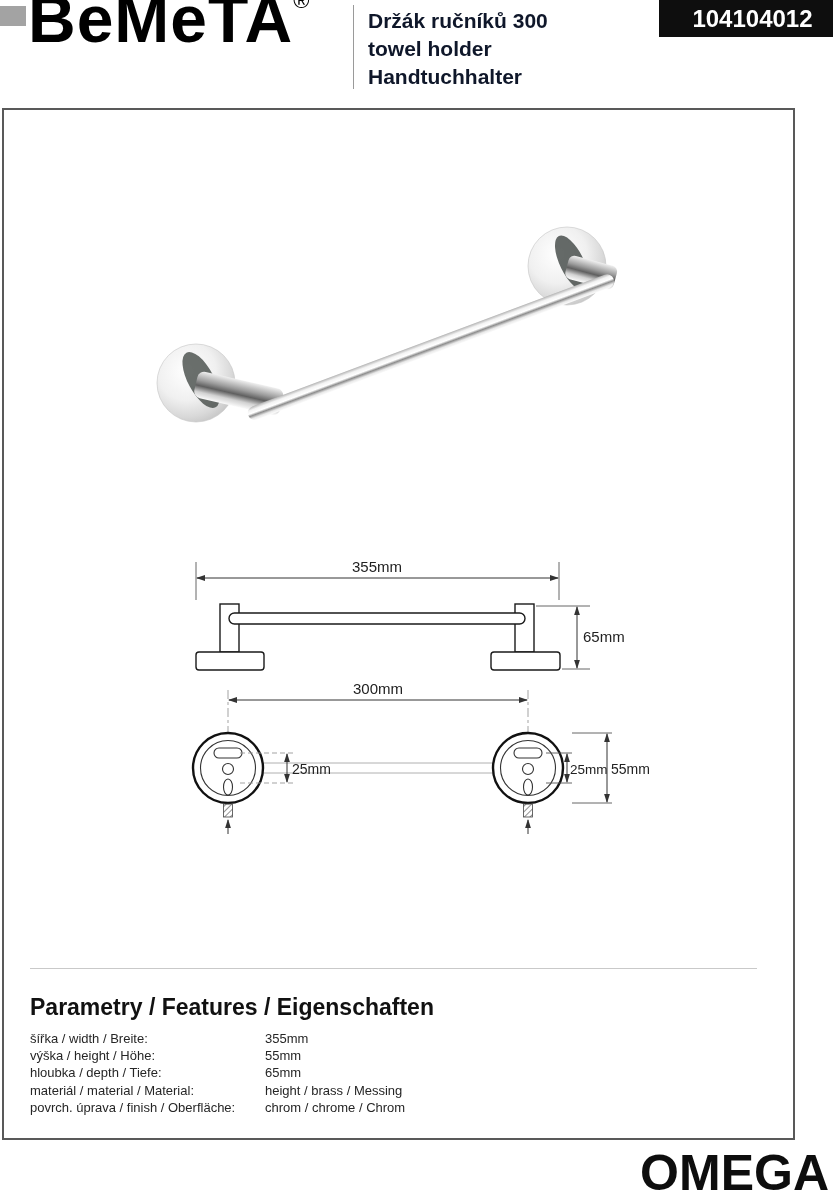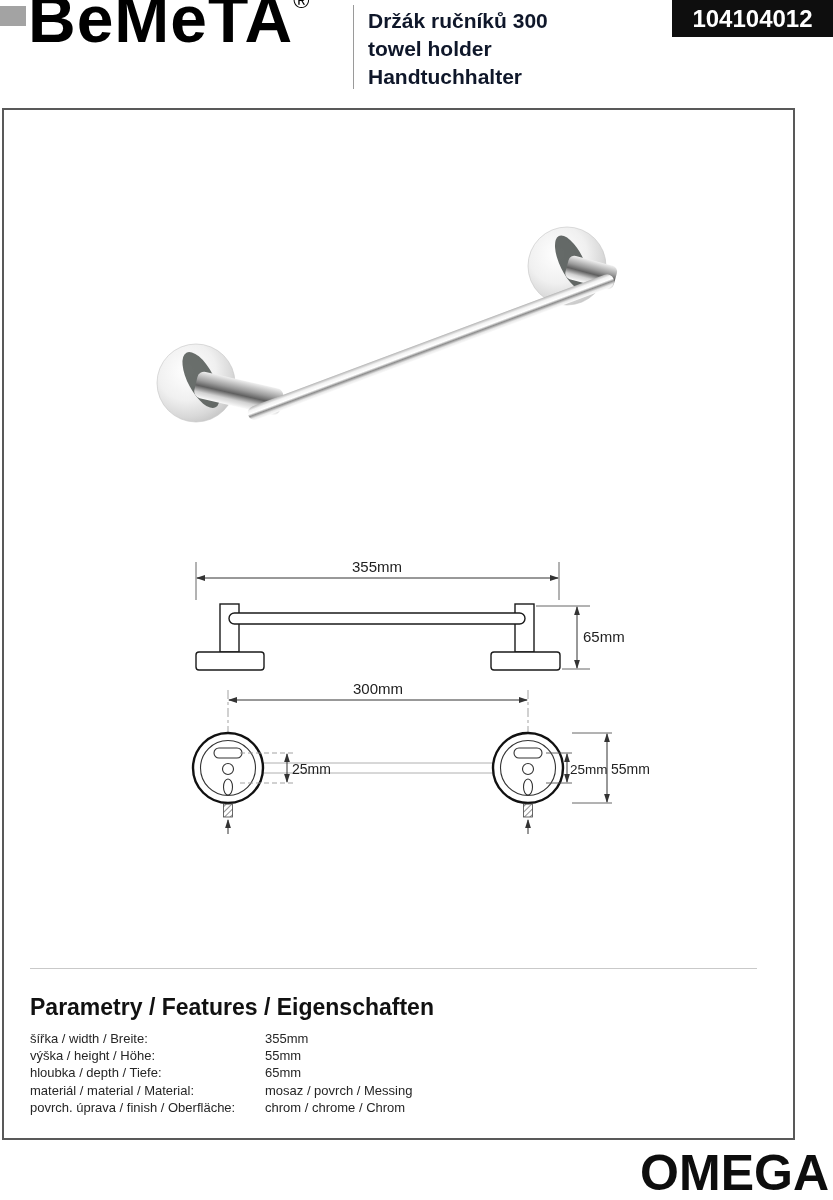--- a/index.html
+++ b/index.html
@@ -6,21 +6,21 @@
   body{width:833px;height:1200px;position:relative;font-family:"Liberation Sans",sans-serif;overflow:hidden;}
   .abs{position:absolute;}
 
   
   .logo-square{left:0;top:6px;width:26px;height:20px;background:#a3a3a3;}
   .logo-text{left:28px;top:-14px;font-size:66px;font-weight:bold;letter-spacing:1px;color:#000;line-height:1;}
   .logo-reg{font-size:22px;vertical-align:34px;font-weight:normal;}
   .header-divider{left:353px;top:5px;width:1px;height:84px;background:#9a9a9a;}
   .product-title{left:368px;top:7px;font-size:21px;font-weight:bold;color:#0f172a;line-height:28px;}
   .code-badge{right:0;top:0;width:161px;height:37px;background:#0e0e0e;color:#ffffff;
-              font-size:24px;font-weight:bold;display:flex;align-items:center;justify-content:center;}
+              font-size:24px;font-weight:bold;display:flex;align-items:center;justify-content:center;padding-left:13px;}
 
   
   .main-box{left:2px;top:108px;width:789px;height:1028px;border:2px solid #595959;}
 
   .figure-svg{left:0;top:140px;width:833px;height:710px;}
 
   
   .params-divider{left:30px;top:968px;width:727px;height:1px;background:#c9c9c9;}
   .params-heading{left:30px;top:994px;font-size:23px;font-weight:bold;color:#111;}
   .params-table{left:30px;top:1030px;width:560px;font-size:13px;color:#262626;}
@@ -177,21 +177,21 @@
   <div class="param-row">
     <span class="param-label">výška / height / Höhe:</span>
     <span class="param-value">55mm</span>
   </div>
   <div class="param-row">
     <span class="param-label">hloubka / depth / Tiefe:</span>
     <span class="param-value">65mm</span>
   </div>
   <div class="param-row">
     <span class="param-label">materiál / material / Material:</span>
-    <span class="param-value">mosaz / povrch / Messing</span>
+    <span class="param-value">height / brass / Messing</span>
   </div>
   <div class="param-row">
     <span class="param-label">povrch. úprava / finish / Oberfläche:</span>
     <span class="param-value">chrom / chrome / Chrom</span>
   </div>
 </div>
 
 <div class="abs series-name">OMEGA</div>
 
 </body></html>

